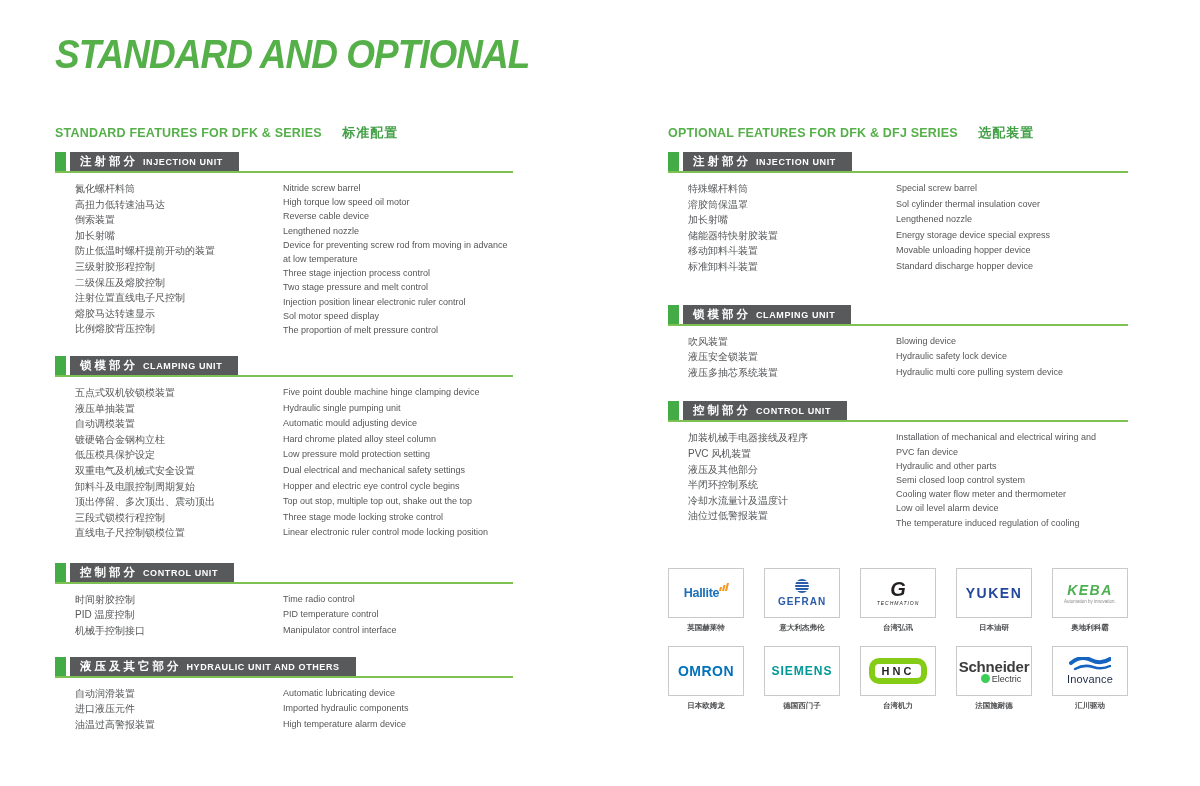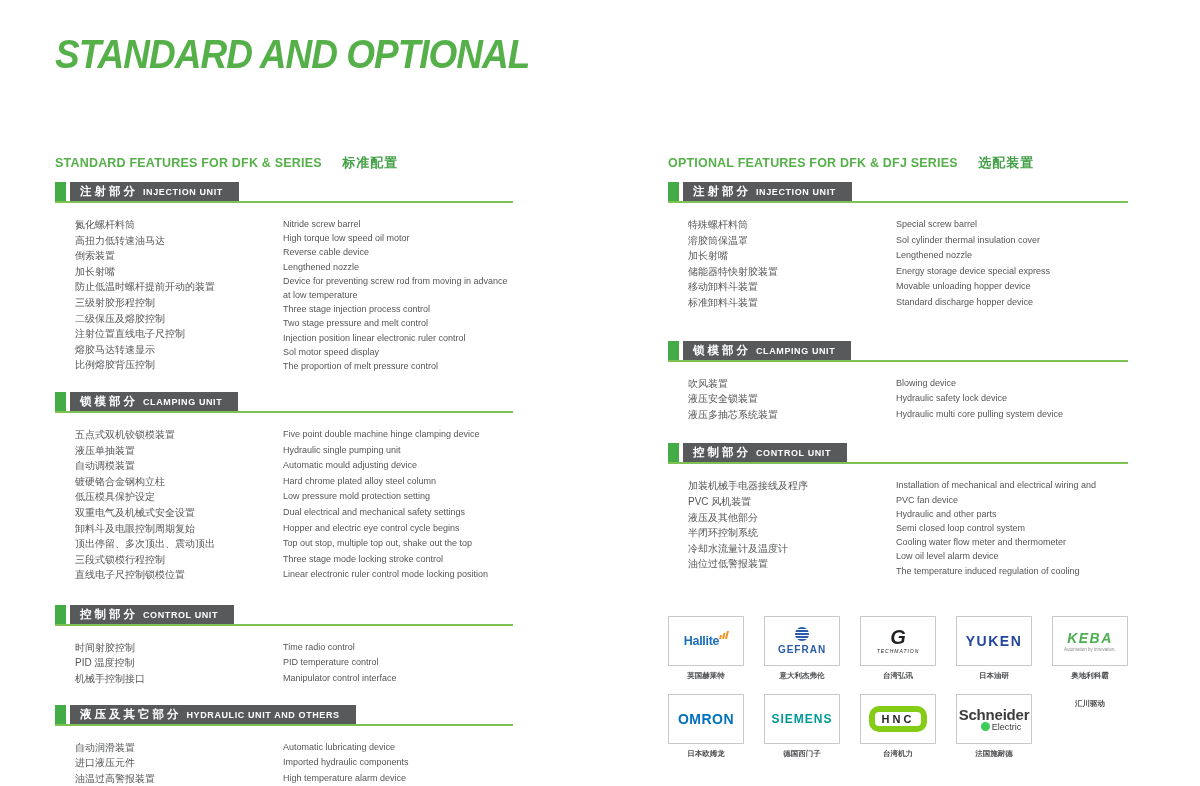--- a/index.html
+++ b/index.html
@@ -10,41 +10,41 @@
   }
   
   .main-title { position:absolute; left:55px; top:32px; }
   .main-title .t-en {
     font-size:37px; font-weight:bold; font-style:italic; color:#56b04a;
     letter-spacing:-1px; transform:scaleY(1.08); transform-origin:left top; white-space:nowrap;
   }
   .main-title .t-zh { font-size:26px; color:#525355; font-weight:bold; margin-top:8px; letter-spacing:2px; }
 
   
-  .column { position:absolute; top:146px; }
+  .column { position:absolute; top:116px; }
   .col-standard { left:55px; width:458px; }
   .col-optional { left:668px; width:460px; }
   .col-subtitle { padding-top:7px; height:23px; white-space:nowrap; }
   .col-subtitle .s-en { color:#56b04a; font-size:12.5px; font-weight:bold; letter-spacing:0.2px; }
   .col-subtitle .s-zh { color:#43a047; font-size:13px; font-weight:bold; margin-left:16px; letter-spacing:1px; }
 
   
   .section { position:relative; }
   .sec-header { position:relative; height:21px; }
   .sec-square { position:absolute; left:0; top:0; width:11px; height:19px; background:#43ac47; }
   .sec-box {
     position:absolute; left:15px; top:0; height:19px; background:#58595b; color:#fff;
     display:inline-flex; align-items:center; padding:0 16px 0 10px; white-space:nowrap;
   }
   .sec-box .h-zh { font-size:11.5px; font-weight:bold; letter-spacing:3px; }
   .sec-box .h-en { font-size:9px; font-weight:bold; letter-spacing:0.6px; margin-left:5px; padding-top:1px; }
   .sec-line { position:absolute; left:0; top:19px; width:100%; height:2px; background:#7dc152; }
 
   
-  .sec-body { position:relative; margin-top:14px; padding-left:20px; }
+  .sec-body { position:relative; margin-top:8px; padding-left:20px; }
   .zh-list { width:205px; }
   .zh-list .li { font-size:10px; line-height:15.6px; white-space:nowrap; color:#555658; }
   .en-list { position:absolute; left:228px; top:0; width:231px; }
   .en-list .li { font-size:9px; line-height:15.6px; color:#555658; }
   .en-list.tight .li { line-height:14.2px; }
 
   
   .st-s1 { margin-top:13px; } .st-s2 { margin-top:19px; } .st-s3 { margin-top:22px; } .st-s4 { margin-top:18px; }
   .op-s1 { margin-top:13px; } .op-s2 { margin-top:30px; } .op-s3 { margin-top:21px; }
 
@@ -399,18 +399,25 @@
           <div class="se-line1">Schneider</div>
           <div class="se-line2">
             <span class="se-glyph"></span>
             <span class="se-electric">Electric</span>
           </div>
         </div>
         <div class="brand-caption">法国施耐德</div>
       </div>
 
       <div class="brand">
+        <div class="brand-card">
+          <svg width="42" height="15" viewBox="0 0 42 15">
+            <path d="M2 6 Q12 -2 22 3 T41 2" stroke="#1565c0" stroke-width="4" fill="none" stroke-linecap="round"></path>
+            <path d="M6 12 Q15 7 24 10 T41 9" stroke="#1565c0" stroke-width="2.5" fill="none" stroke-linecap="round"></path>
+          </svg>
+          <div class="inovance-text">Inovance</div>
+        </div>
         <div class="brand-caption">汇川驱动</div>
       </div>
 
     </div>
   </div>
 </div>
 
 </body></html>

